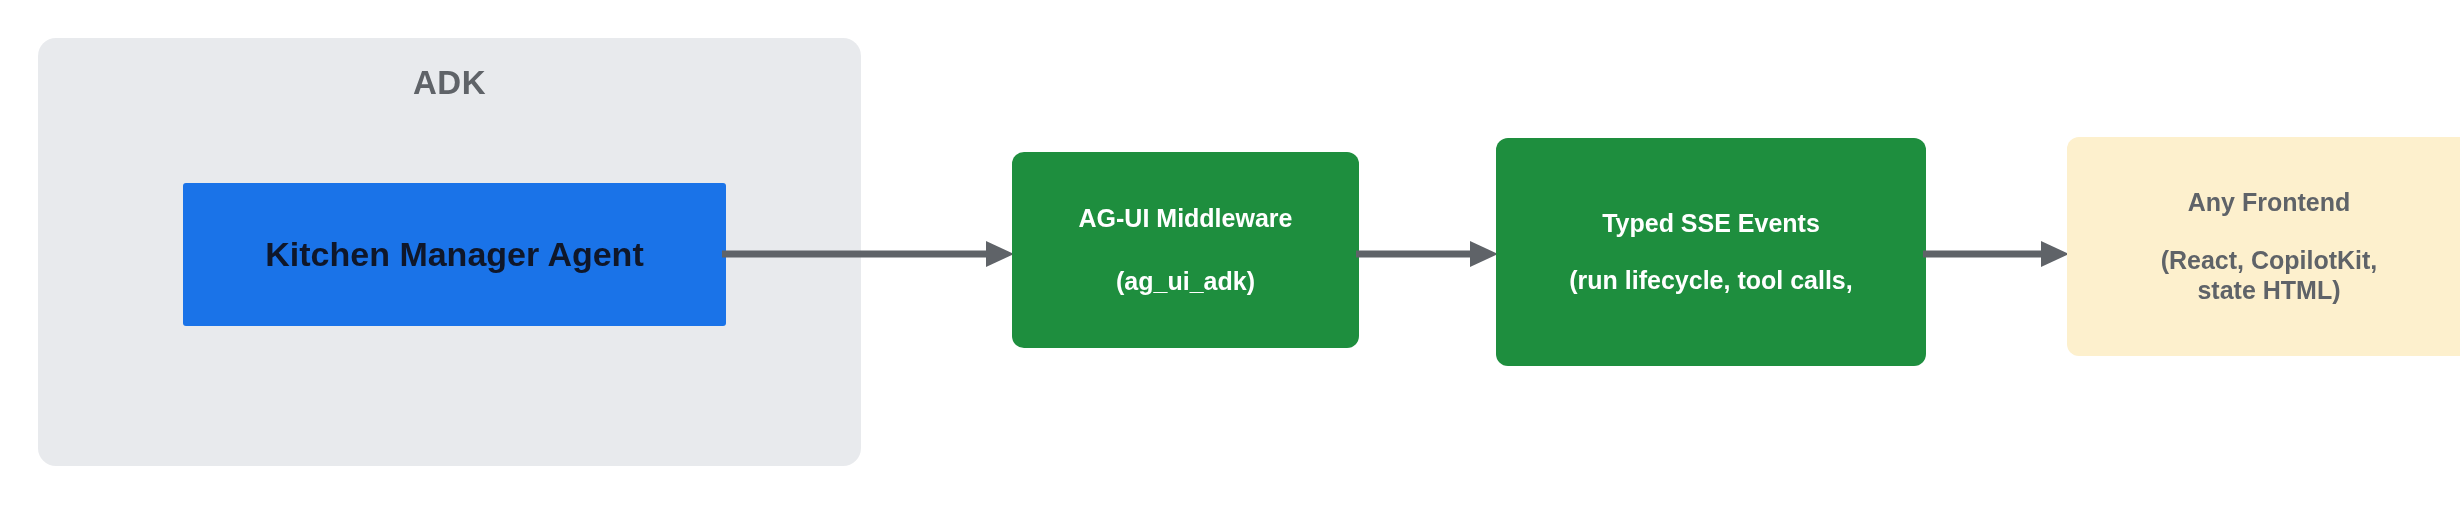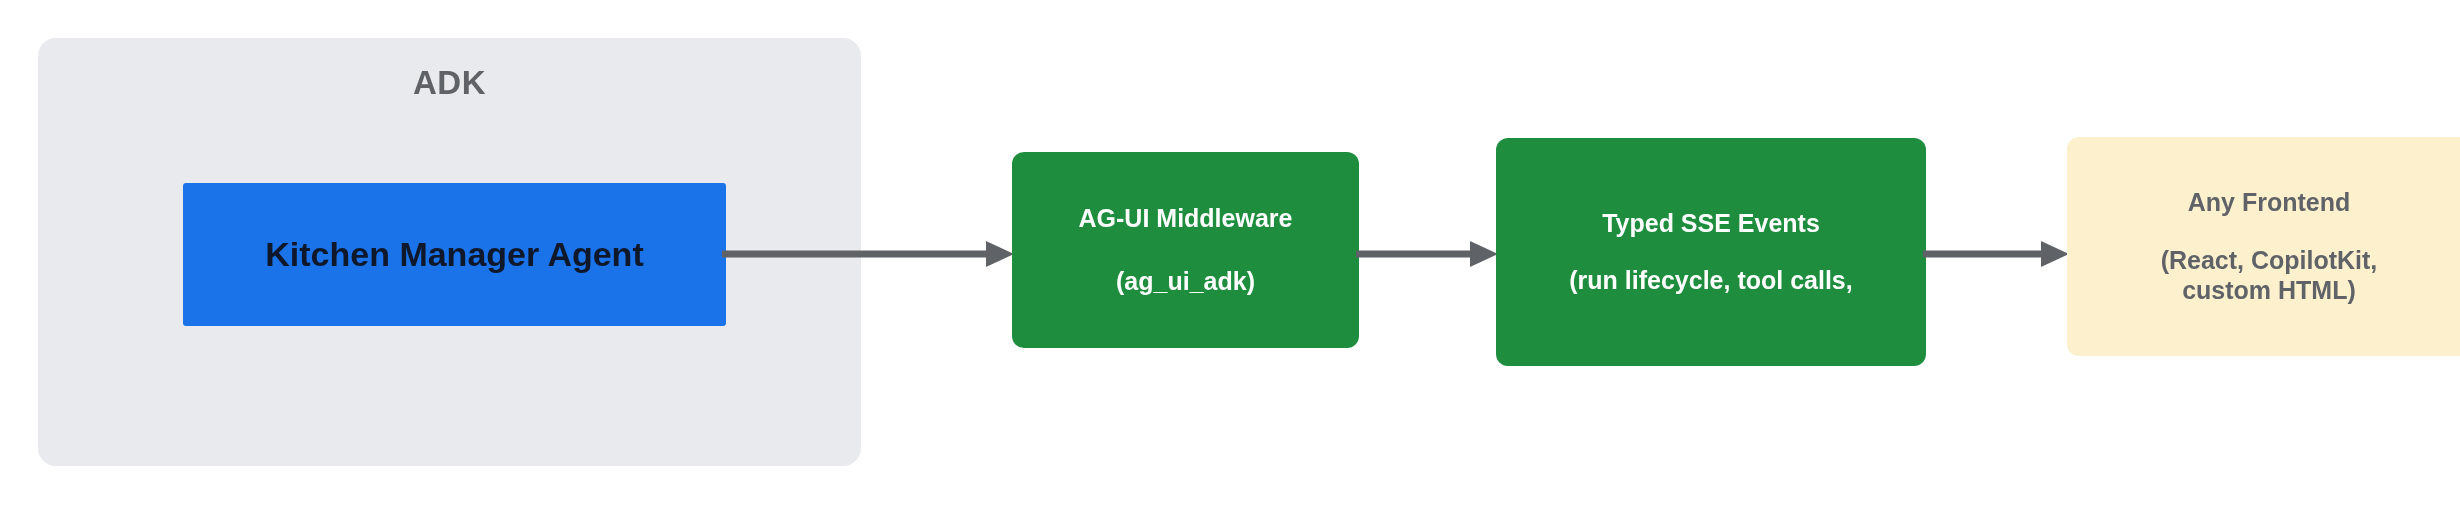--- a/index.html
+++ b/index.html
@@ -162,17 +162,17 @@
     <svg width="146" height="30" viewBox="0 0 146 30">
       <line x1="0" y1="15" x2="120" y2="15" stroke="#5f6368" stroke-width="7"></line>
       <polygon points="118,2 146,15 118,28" fill="#5f6368"></polygon>
     </svg>
   </div>
 
   <div class="node node-frontend">
     <div class="line-main">Any Frontend</div>
     <div class="line-sub">
       <div>(React, CopilotKit,</div>
-      <div>custom HTML)</div>
+      <div>state HTML)</div>
     </div>
   </div>
 
 </div>
 
 </body></html>

